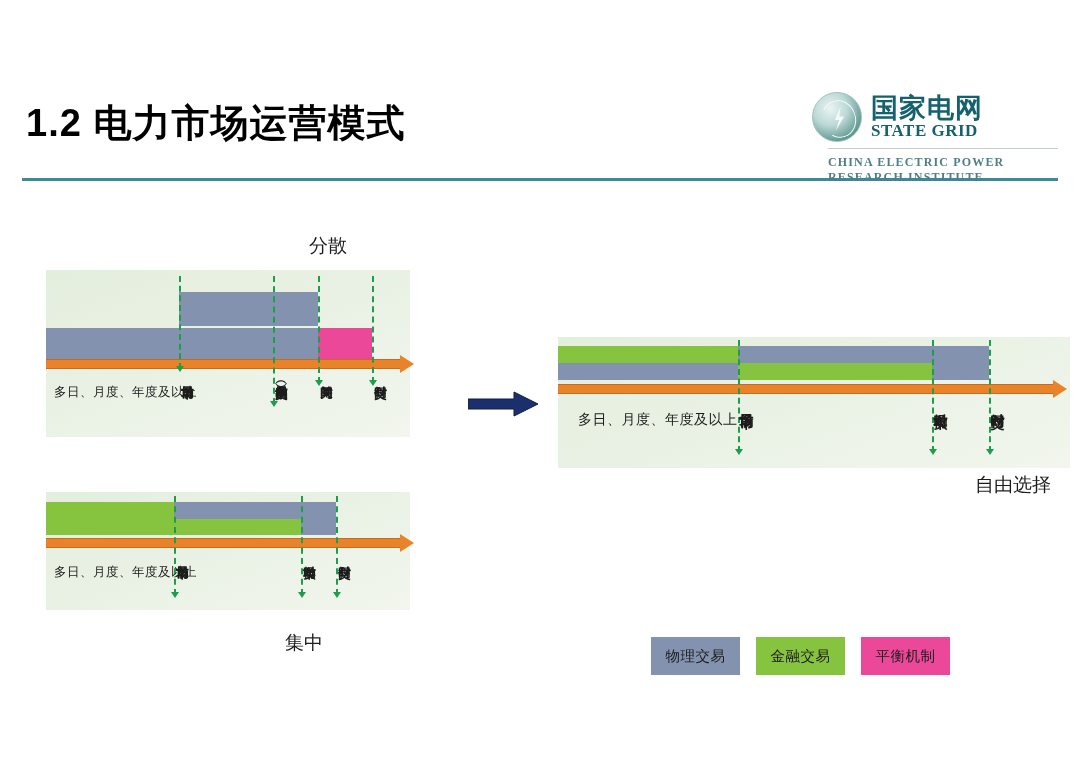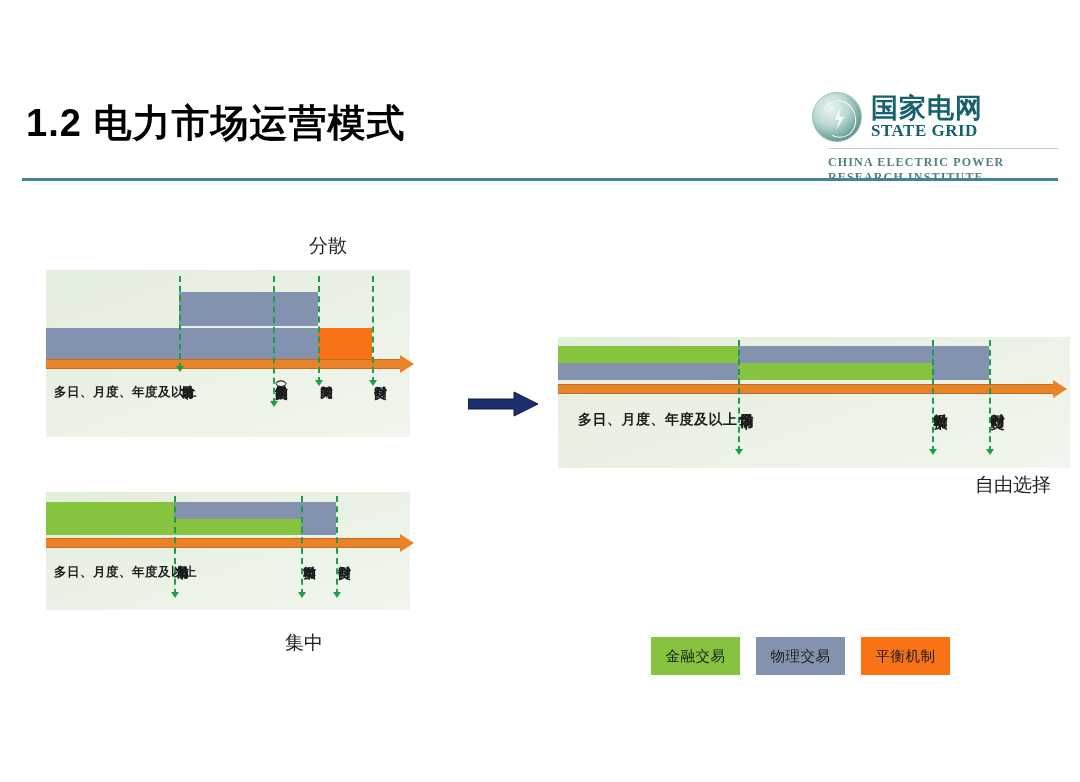--- a/index.html
+++ b/index.html
@@ -93,21 +93,21 @@
   
   .panel {
     position: absolute;
     background: linear-gradient(160deg, #e4eedd 0%, #e9f1e4 45%, #f2f6ee 100%);
   }
   .bar {
     position: absolute;
   }
   .bar-green  { background: #86c440; }
   .bar-blue   { background: #8392ae; }
-  .bar-peach  { background: #f97316; }
+  .bar-peach  { background: #ec4899; }
 
   .axis {
     position: absolute;
     height: 10px;
     background: #e8832a;
     border-top: 1px solid #c96a1c;
     border-bottom: 1px solid #c96a1c;
   }
   .axis-head {
     position: absolute;
@@ -126,21 +126,21 @@
     position: absolute;
     width: 0; height: 0;
     border-left: 4px solid transparent;
     border-right: 4px solid transparent;
     border-top: 6px solid #1e9e4a;
   }
 
   .tl-label-h {
     position: absolute;
     font-size: 12.5px;
-    font-weight: bold;
+    font-weight: normal;
     color: #1c1c1c;
     white-space: nowrap;
     letter-spacing: 0.5px;
   }
   .tl-label-v {
     position: absolute;
     font-size: 12.5px;
     font-weight: bold;
     color: #1c1c1c;
     writing-mode: vertical-rl;
@@ -281,22 +281,22 @@
 
   <div class="tl-label-h" style="left:20px; top:74px; font-size:14px;">多日、月度、年度及以上</div>
   <div class="tl-label-v" style="left:182px; top:66px; font-size:14px;">日前市场</div>
   <div class="tl-label-v" style="left:376px; top:66px; font-size:14px;">实时市场</div>
   <div class="tl-label-v" style="left:433px; top:66px; font-size:14px;">交付时间</div>
 </div>
 
 <div class="caption" style="left:975px; top:472px;">自由选择</div>
 
 <div id="legend">
+  <div class="legend-chip bar-blue">
+    <span>物理交易</span>
+  </div>
   <div class="legend-chip bar-green">
     <span>金融交易</span>
-  </div>
-  <div class="legend-chip bar-blue">
-    <span>物理交易</span>
   </div>
   <div class="legend-chip bar-peach">
     <span>平衡机制</span>
   </div>
 </div>
 
 </body></html>

